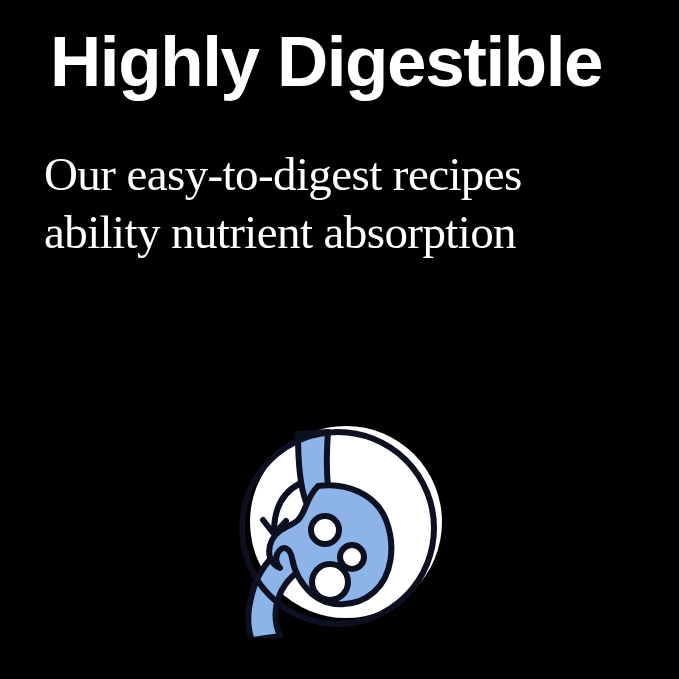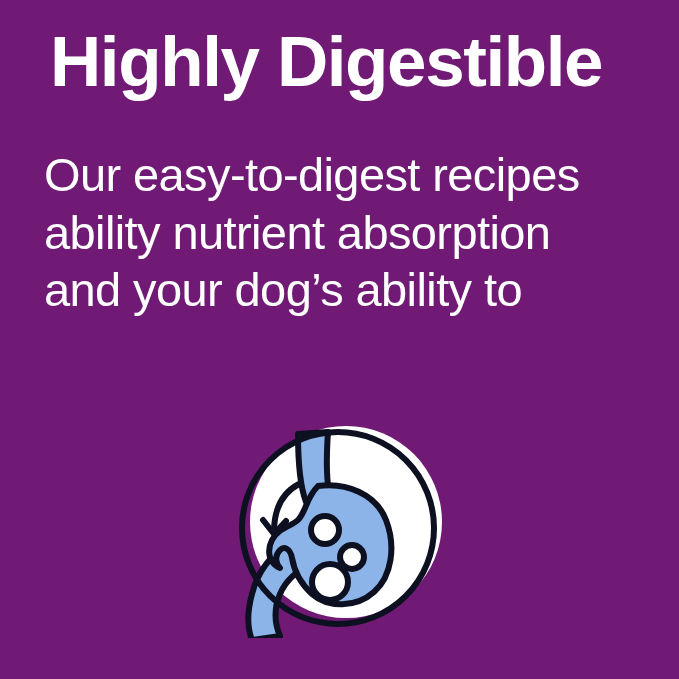--- a/index.html
+++ b/index.html
@@ -32,21 +32,21 @@
     line-height: 1.0;
     letter-spacing: -1.4px;
     white-space: nowrap;
   }
   #body-copy {
     position: absolute;
     left: 44px;
     top: 146px;
     width: 610px;
     color: #ffffff;
-    font-family: Liberation Sans, sans-serif;
+    font-family: Liberation Serif, serif;
     font-weight: normal;
     font-size: 47px;
     line-height: 57.5px;
     letter-spacing: -0.6px;
   }
   #body-copy .line {
     display: block;
     white-space: nowrap;
   }
   #icon-wrap {
@@ -58,28 +58,27 @@
   }
   #icon-wrap svg {
     display: block;
     width: 212px;
     height: 214px;
   }
 </style>
 </head>
 <body>
 
-<div id="card" style="background: #701a75; padding-left: 12px;">
+<div id="card" style="background: #000000; padding-left: 12px;">
 
   <div id="headline">Highly Digestible</div>
 
   <div id="body-copy">
     <span class="line">Our easy-to-digest recipes</span>
     <span class="line">ability nutrient absorption</span>
-    <span class="line">and your dog’s ability to</span>
   </div>
 
   <div id="icon-wrap">
     <svg viewBox="0 0 212 214" xmlns="http://www.w3.org/2000/svg">
       <defs>
         <clipPath id="discClip">
           <circle cx="102" cy="104" r="96"></circle>
         </clipPath>
       </defs>
 

